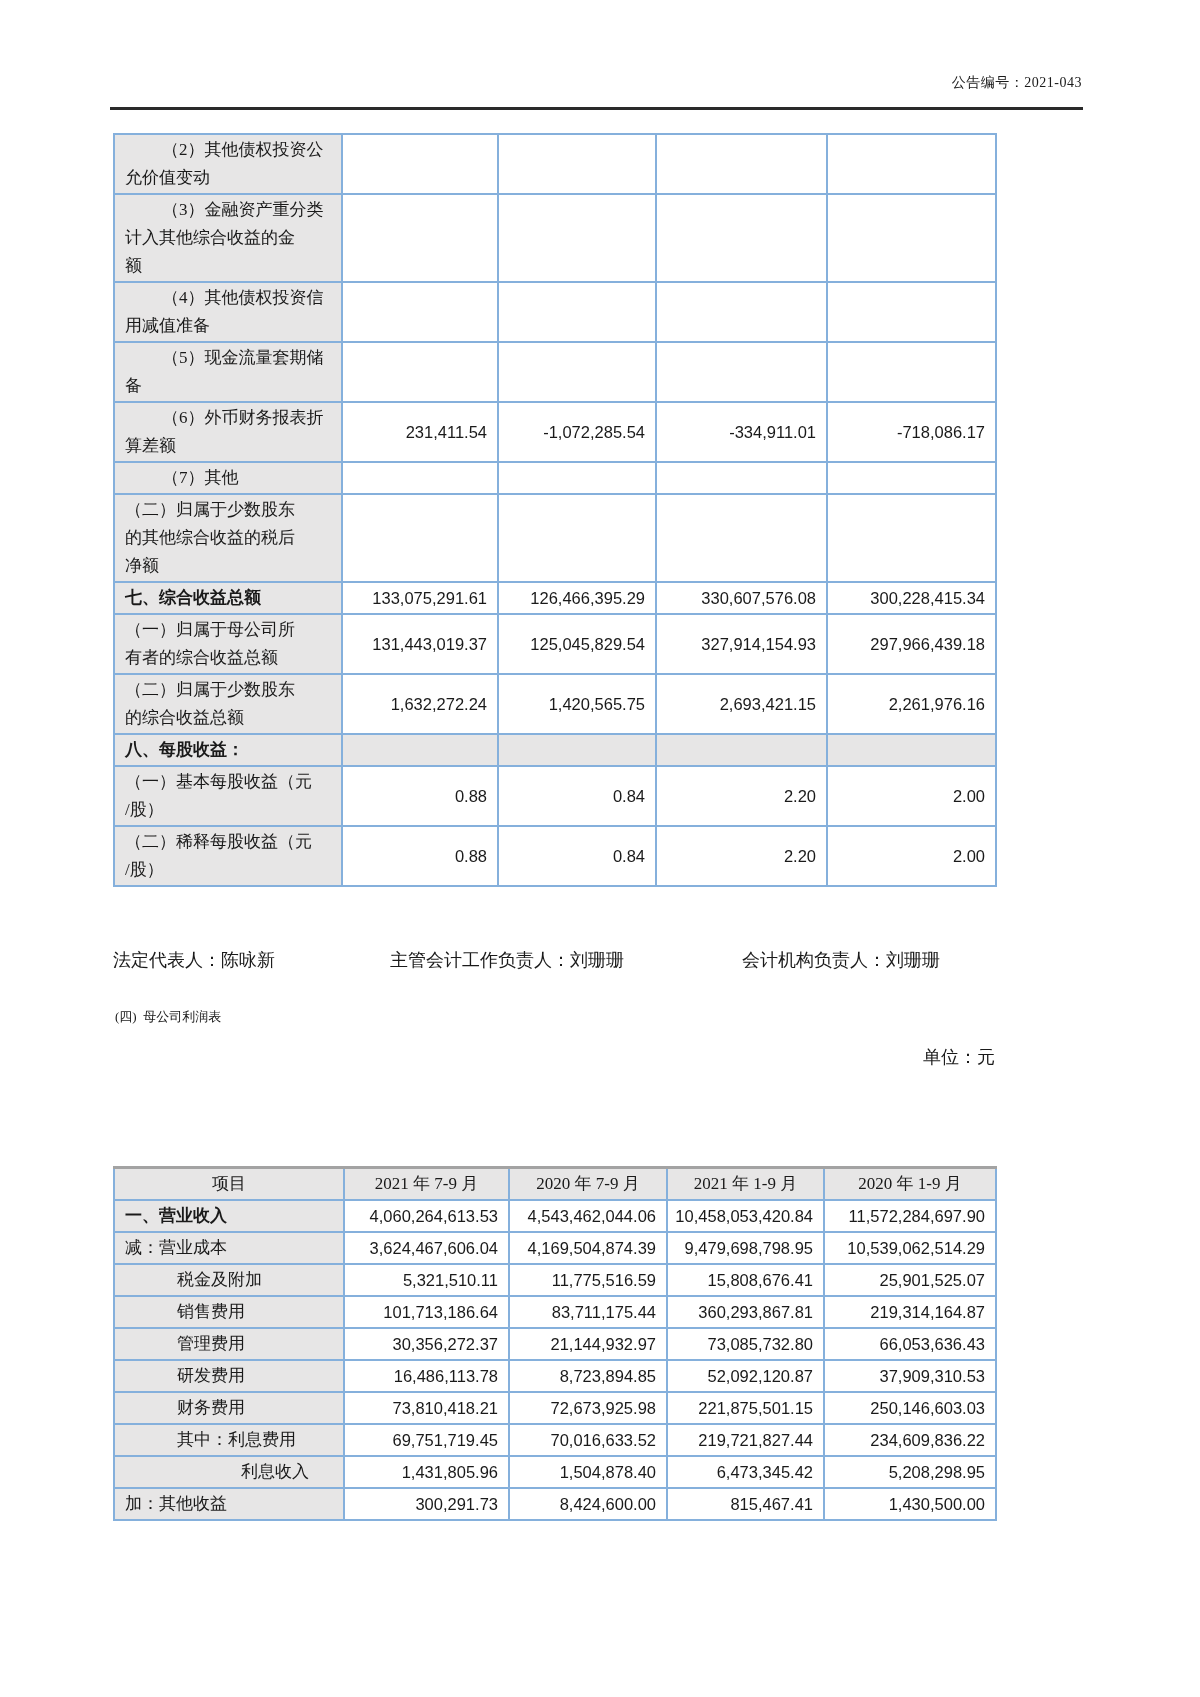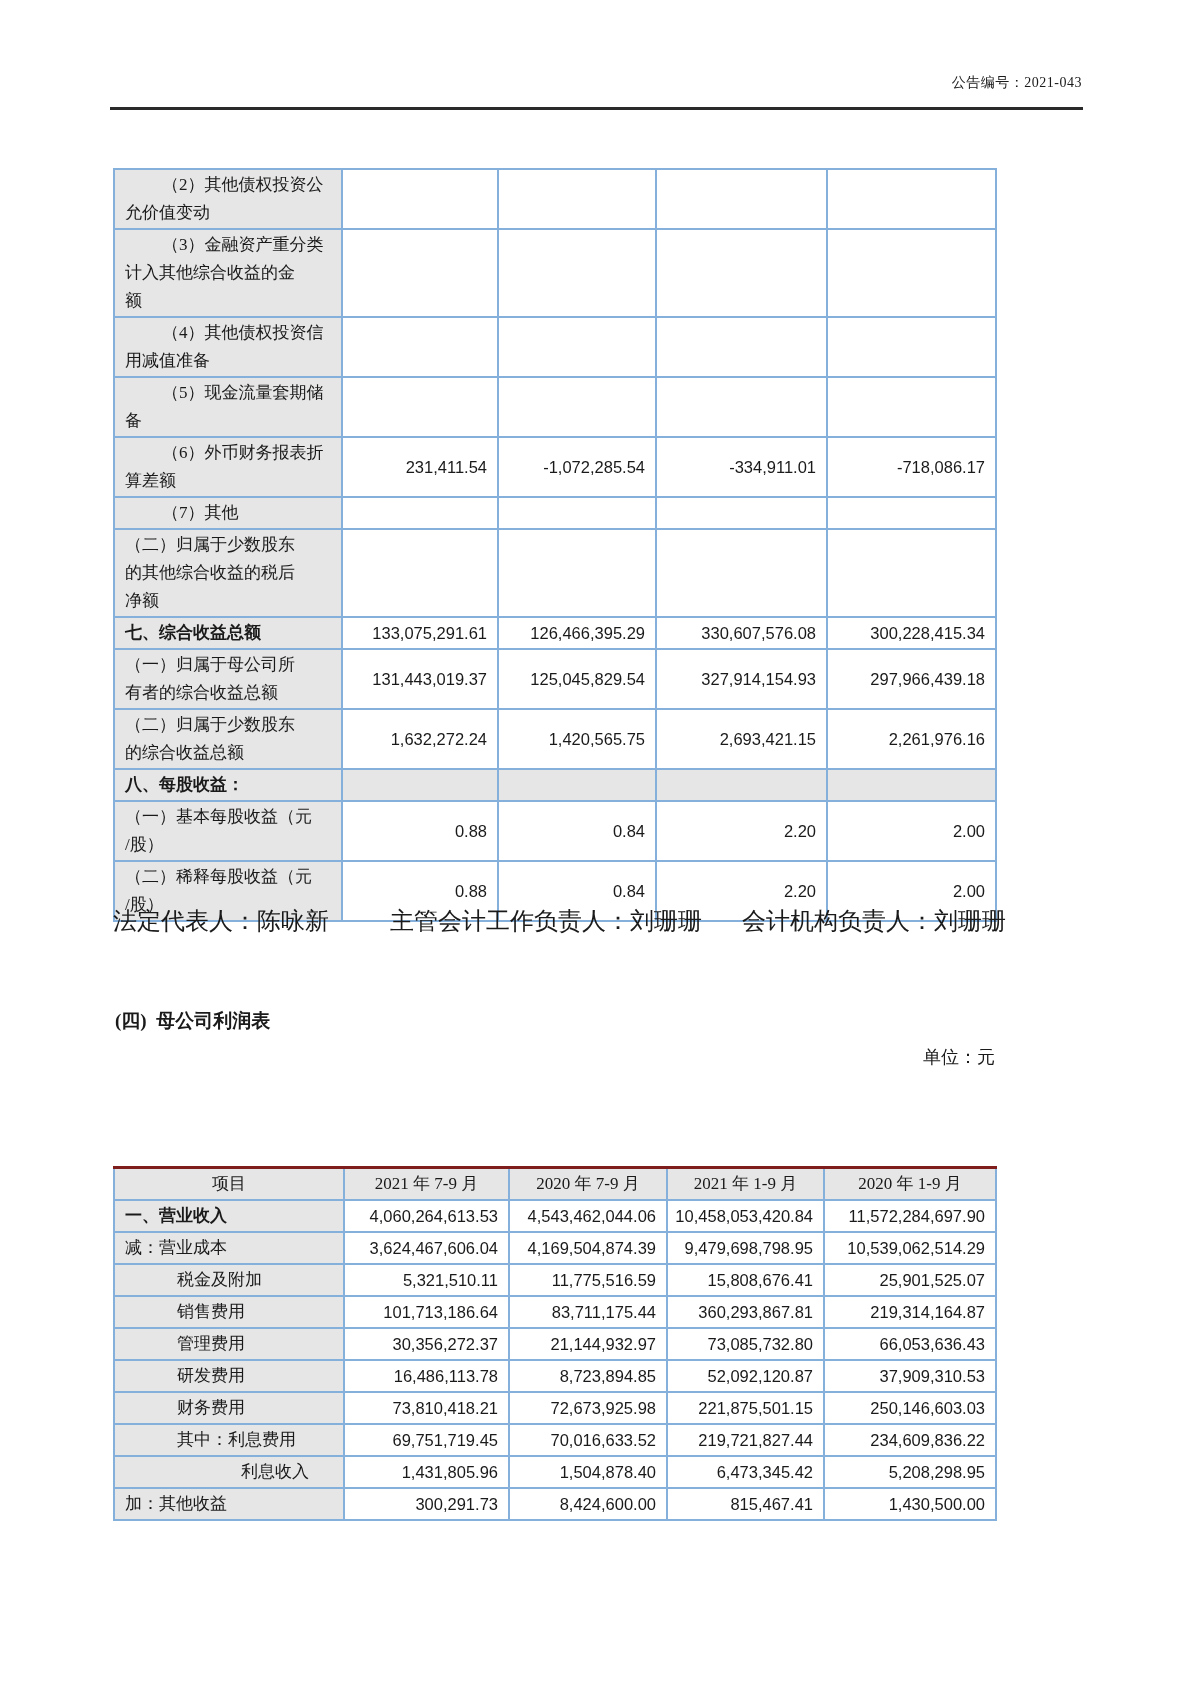--- a/index.html
+++ b/index.html
@@ -23,39 +23,39 @@
     line-height:28px;padding:1px 4px 1px 10px;text-align:left;vertical-align:middle;
     white-space:pre-line;font-weight:normal;
   }
   .num{
     background:#ffffff;font-family:"Liberation Sans",sans-serif;font-size:16.5px;
     line-height:28px;text-align:right;padding:1px 10px 1px 2px;vertical-align:middle;
   }
   .bold{font-weight:bold;}
   .fl-indent{text-indent:37px;}
   .grayed{background:#e7e6e6;}
-  .t1{position:absolute;left:113px;top:133px;width:882px;margin-top:35px;}
+  .t1{position:absolute;left:113px;top:133px;width:882px;}
   .t1 td{height:28px;}
-  .t2{position:absolute;left:113px;top:1166px;width:882px;border-top:3px solid #7f1d1d;}
+  .t2{position:absolute;left:113px;top:1166px;width:882px;border-top:3px solid #a3a3a3;}
   .t2 td,.t2 th{height:28px;}
   .t2 th{
     background:#e7e6e6;font-family:"Liberation Serif",serif;font-size:17px;
     font-weight:normal;text-align:center;line-height:28px;padding:1px 2px;
   }
   .ind1{padding-left:62px;}
   .ind2{padding-left:126px;}
   
-  .sig{position:absolute;top:905px;left:0;width:1200px;height:30px;font-size:24px;}
+  .sig{position:absolute;top:948px;left:0;width:1200px;height:30px;font-size:18px;}
   .sig span{position:absolute;white-space:nowrap;}
   .sig .s1{left:113px;}
   .sig .s2{left:390px;}
   .sig .s3{left:742px;}
   
   .section-title{
-    position:absolute;left:115px;top:1008px;font-size:19px;font-weight:bold;white-space:pre;
+    position:absolute;left:115px;top:1008px;font-size:13px;font-weight:normal;white-space:pre;
   }
   .unit{
     position:absolute;left:113px;top:1045px;width:882px;text-align:right;font-size:18px;
   }
 </style>
 </head>
 <body>
 
 <div class="doc-number">公告编号：2021-043</div>
 <div class="header-rule"></div>

